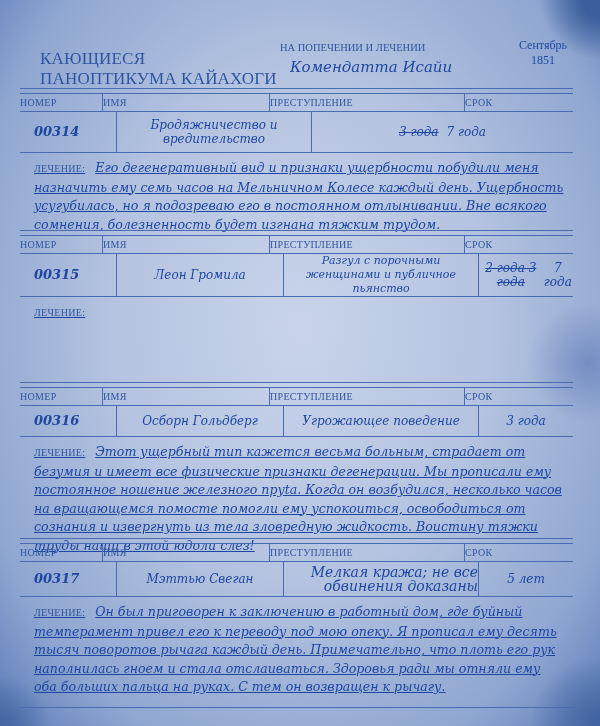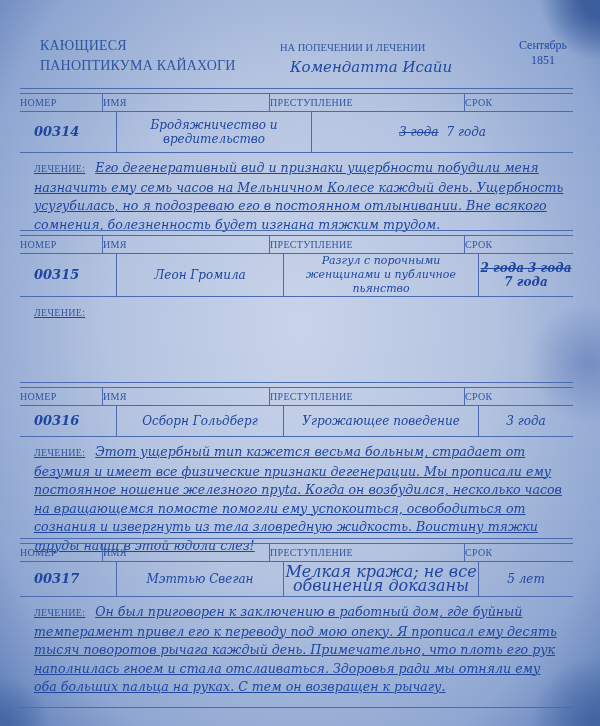--- a/index.html
+++ b/index.html
@@ -19,21 +19,21 @@
   .paper::before {
     content: ""; position: absolute; inset: 0;
     background:
       radial-gradient(circle at 100% 0%, #3c5e9c 0 18px, transparent 60px),
       radial-gradient(circle at 0% 100%, rgba(60,94,156,.7) 0 10px, transparent 50px),
       radial-gradient(circle at 100% 100%, rgba(60,94,156,.8) 0 10px, transparent 70px),
       radial-gradient(circle at 98% 50%, rgba(70,100,170,.45), transparent 60px);
     pointer-events: none;
   }
   .header { position: absolute; left: 40px; top: 36px; width: 540px; height: 52px; }
-  .org { position: absolute; left: 0; top: 0; font-size: 14px; line-height: 20px; color: #2f55a0; letter-spacing: .2px; }
+  .org { position: absolute; left: 0; top: 13px; font-size: 17px; line-height: 20px; color: #2f55a0; letter-spacing: .2px; }
   .care-label { position: absolute; left: 240px; top: 6px; font-size: 10.5px; color: #2f55a0; text-align: right; }
   .care-name { position: absolute; left: 250px; top: 22px; font-family: "DejaVu Serif", serif; font-style: italic; font-size: 15px; color: #1f4aa0; }
   .date { position: absolute; left: 468px; top: 2px; width: 70px; text-align: center; font-size: 12px; color: #1f4aa0; line-height: 15px; }
 
   .record { position: absolute; left: 20px; width: 553px; }
   .tbl-top { border-top: 1.5px solid #4a6bb0; border-bottom: 1px solid #4a6bb0; height: 4px; }
   .row-head, .row-val { display: flex; border-bottom: 1px solid #4a6bb0; }
   .row-head > div { font-size: 10px; text-align: left; color: #2f55a0; padding: 3px 0; letter-spacing: .3px; }
   .row-val > div { font-family: "DejaVu Serif", serif; font-style: italic; color: #1e46a0; display: flex; align-items: center; justify-content: center; text-align: center; font-size: 12px; line-height: 14px; }
   .c1 { width: 82px; border-right: 1px solid #4a6bb0; }
@@ -91,21 +91,21 @@
     <div class="row-head">
       <div class="c1">НОМЕР</div>
       <div class="c2">ИМЯ</div>
       <div class="c3">ПРЕСТУПЛЕНИЕ</div>
       <div class="c4">СРОК</div>
     </div>
     <div class="row-val" style="height:42px;">
       <div class="c1">00315</div>
       <div class="c2">Леон Громила</div>
       <div class="c3" style="font-size:11px;">Разгул с порочными женщинами и публичное пьянство</div>
-      <div class="c4" style="flex-direction:column;font-weight:bold;">
+      <div class="c4" style="flex-direction:row;">
         <span class="strike" style="margin:0;">2 года 3 года</span>
         <span>7 года</span>
       </div>
     </div>
     <div class="treat" style="height:96px;">
       <span class="treat-label">ЛЕЧЕНИЕ:</span>
     </div>
   </div>
 
   <div class="record" style="top:382px;">
@@ -133,21 +133,21 @@
     <div class="tbl-top"></div>
     <div class="row-head">
       <div class="c1">НОМЕР</div>
       <div class="c2">ИМЯ</div>
       <div class="c3">ПРЕСТУПЛЕНИЕ</div>
       <div class="c4">СРОК</div>
     </div>
     <div class="row-val" style="height:34px;">
       <div class="c1">00317</div>
       <div class="c2">Мэттью Свеган</div>
-      <div class="c3" style="font-size:16px;">Мелкая кража; не все обвинения доказаны</div>
+      <div class="c3" style="font-size:14px;text-align:right;">Мелкая кража; не все обвинения доказаны</div>
       <div class="c4">
         <span>5 лет</span>
       </div>
     </div>
     <div class="treat" style="height:104px;">
       <span class="treat-label">ЛЕЧЕНИЕ:</span><span>Он был приговорен к заключению в работный дом, где буйный темперамент привел его к переводу под мою опеку. Я прописал ему десять тысяч поворотов рычага каждый день. Примечательно, что плоть его рук наполнилась гноем и стала отслаиваться. Здоровья ради мы отняли ему оба больших пальца на руках. С тем он возвращен к рычагу.</span>
     </div>
     <div class="bottom-rule"></div>
   </div>
 

